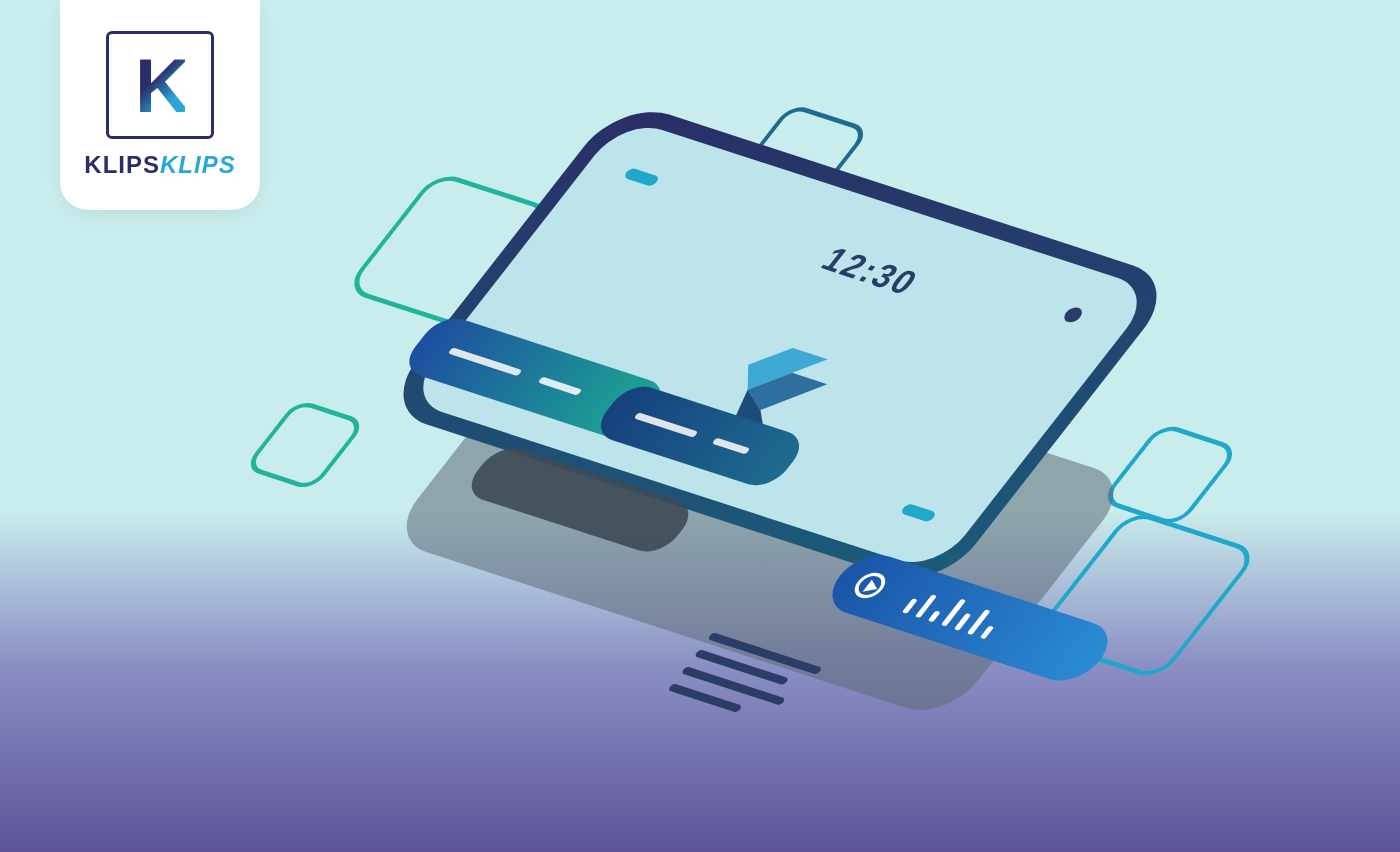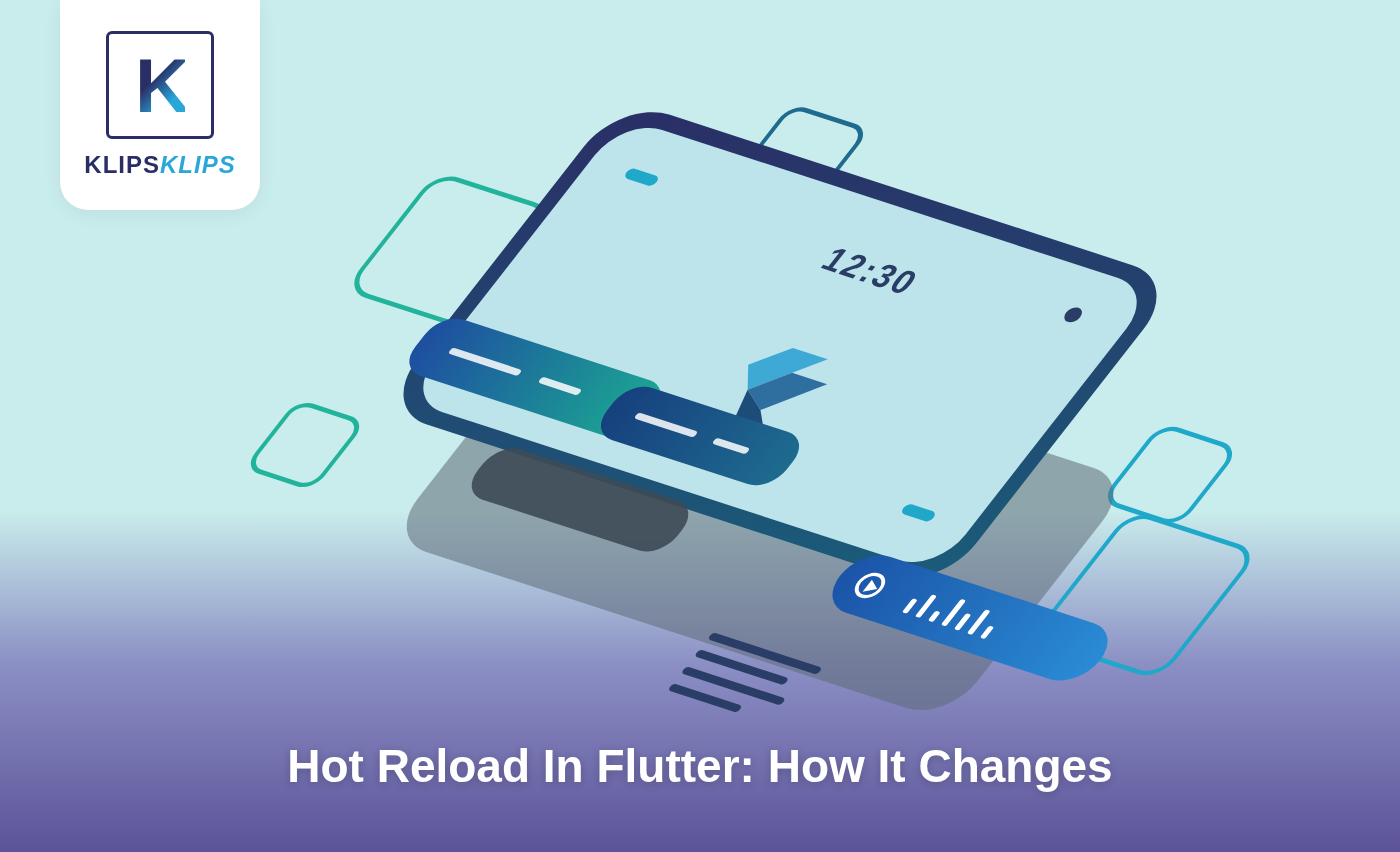--- a/index.html
+++ b/index.html
@@ -276,16 +276,15 @@
 
     <div class="textlines">
       <span></span>
         <span></span>
         <span></span>
         <span></span>
     </div>
   </div>
 
   <div class="heading">
-    <div>Hot Reload In Flutter: How It Changes</div>
   </div>
 
 </div>
 
 </body></html>

